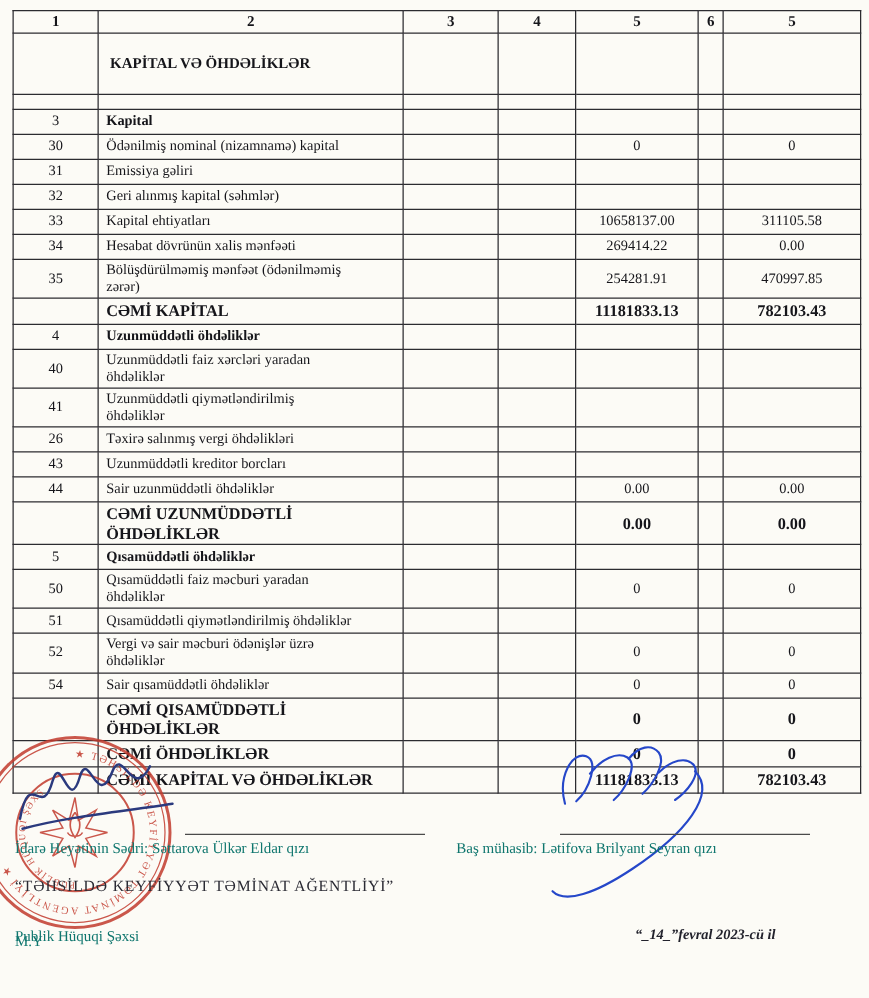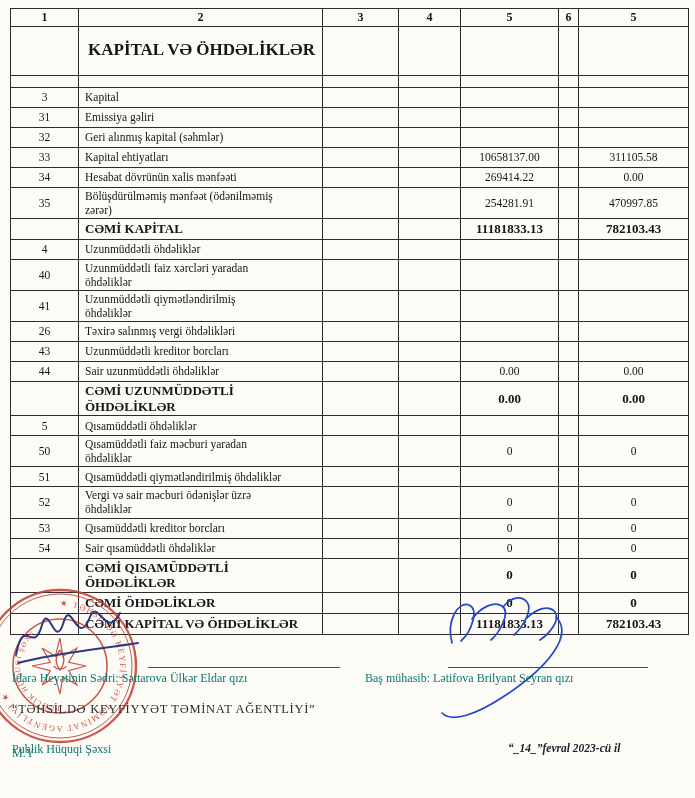--- a/index.html
+++ b/index.html
@@ -32,23 +32,23 @@
     overflow:hidden;
   }
   .balance th{font-weight:bold;height:14px;font-size:12px;}
   .balance td{height:17px;}
   .balance td.col2{
     text-align:left;
     padding-left:6px;
     white-space:pre-line;
   }
   tr.row-title td{height:46px;}
-  tr.row-title td.col2{font-weight:bold;font-size:17px;padding-left:9px;}
+  tr.row-title td.col2{font-weight:bold;font-size:12px;padding-left:9px;}
   tr.row-spacer td{height:9px;}
-  tr.row-section td.col2{font-weight:normal;}
+  tr.row-section td.col2{font-weight:bold;}
   tr.row-total td{font-weight:bold;font-size:13px;height:18px;}
   
   .abs{position:absolute;}
   .f-text{font-size:12px;color:#0f766e;}
   .sig-line{border-top:1px solid #4a4a4a;height:0;}
   .org-name{font-size:12.5px;letter-spacing:0.7px;color:#2a2a33;}
   .date-line{font-style:italic;font-size:11.5px;font-weight:600;color:#22222c;}
   .stamp-svg{opacity:0.85;}
   .sig-overlay{pointer-events:none;}
 </style>
@@ -100,20 +100,29 @@
         <tr class="row-section">
           <td class="col1">3</td>
           <td class="col2">Kapital</td>
           <td class="col3"></td>
           <td class="col4"></td>
           <td class="col5"></td>
           <td class="col6"></td>
           <td class="col7"></td>
         </tr>
         <tr class="row-normal">
+          <td class="col1">30</td>
+          <td class="col2">Ödənilmiş nominal (nizamnamə) kapital</td>
+          <td class="col3"></td>
+          <td class="col4"></td>
+          <td class="col5">0</td>
+          <td class="col6"></td>
+          <td class="col7">0</td>
+        </tr>
+        <tr class="row-normal">
           <td class="col1">31</td>
           <td class="col2">Emissiya gəliri</td>
           <td class="col3"></td>
           <td class="col4"></td>
           <td class="col5"></td>
           <td class="col6"></td>
           <td class="col7"></td>
         </tr>
         <tr class="row-normal">
           <td class="col1">32</td>
@@ -252,29 +261,20 @@
           <td class="col3"></td>
           <td class="col4"></td>
           <td class="col5"></td>
           <td class="col6"></td>
           <td class="col7"></td>
         </tr>
         <tr class="row-normal">
           <td class="col1">52</td>
           <td class="col2">Vergi və sair məcburi ödənişlər üzrə
 öhdəliklər</td>
-          <td class="col3"></td>
-          <td class="col4"></td>
-          <td class="col5">0</td>
-          <td class="col6"></td>
-          <td class="col7">0</td>
-        </tr>
-        <tr class="row-normal">
-          <td class="col1">53</td>
-          <td class="col2">Qısamüddətli kreditor borcları</td>
           <td class="col3"></td>
           <td class="col4"></td>
           <td class="col5">0</td>
           <td class="col6"></td>
           <td class="col7">0</td>
         </tr>
         <tr class="row-normal">
           <td class="col1">54</td>
           <td class="col2">Sair qısamüddətli öhdəliklər</td>
           <td class="col3"></td>

